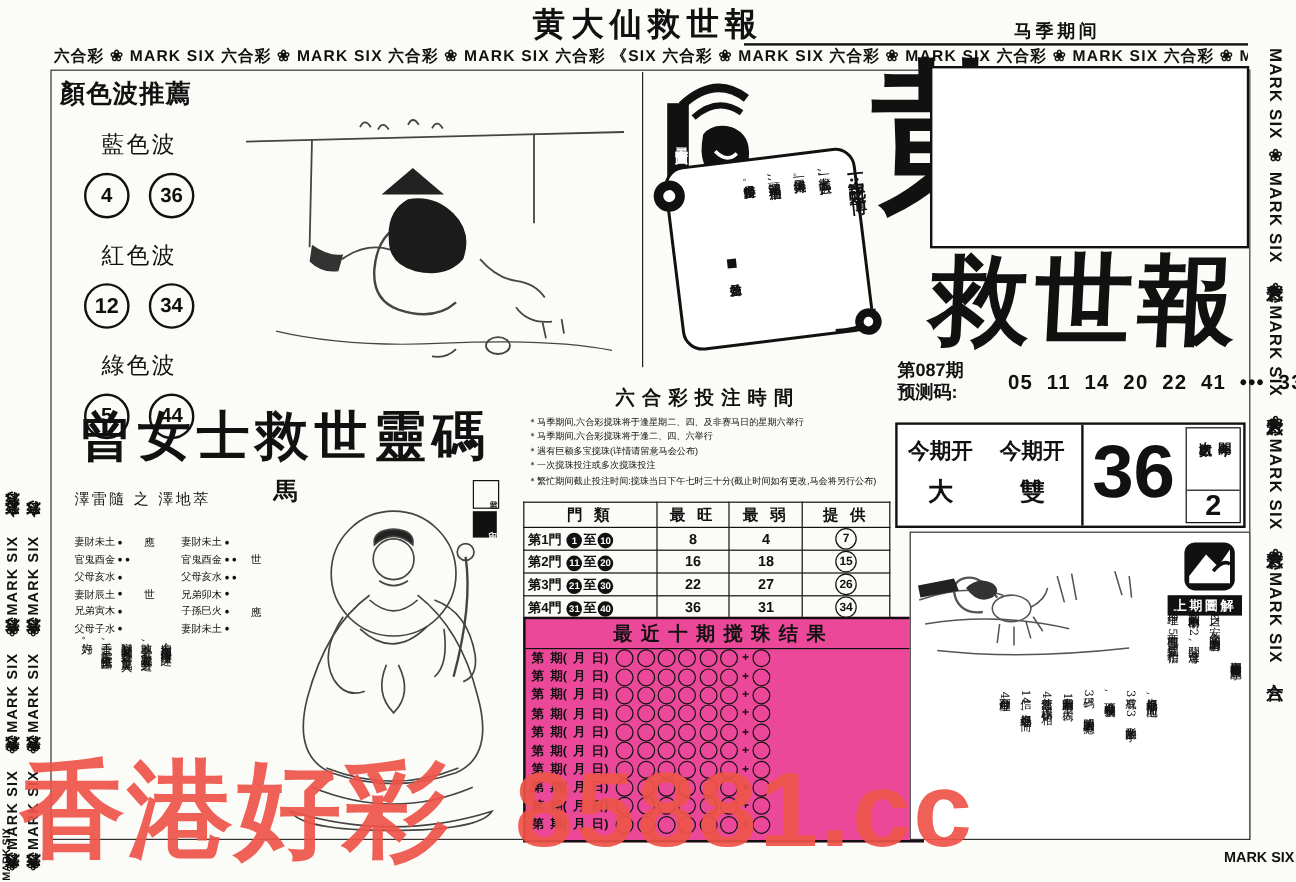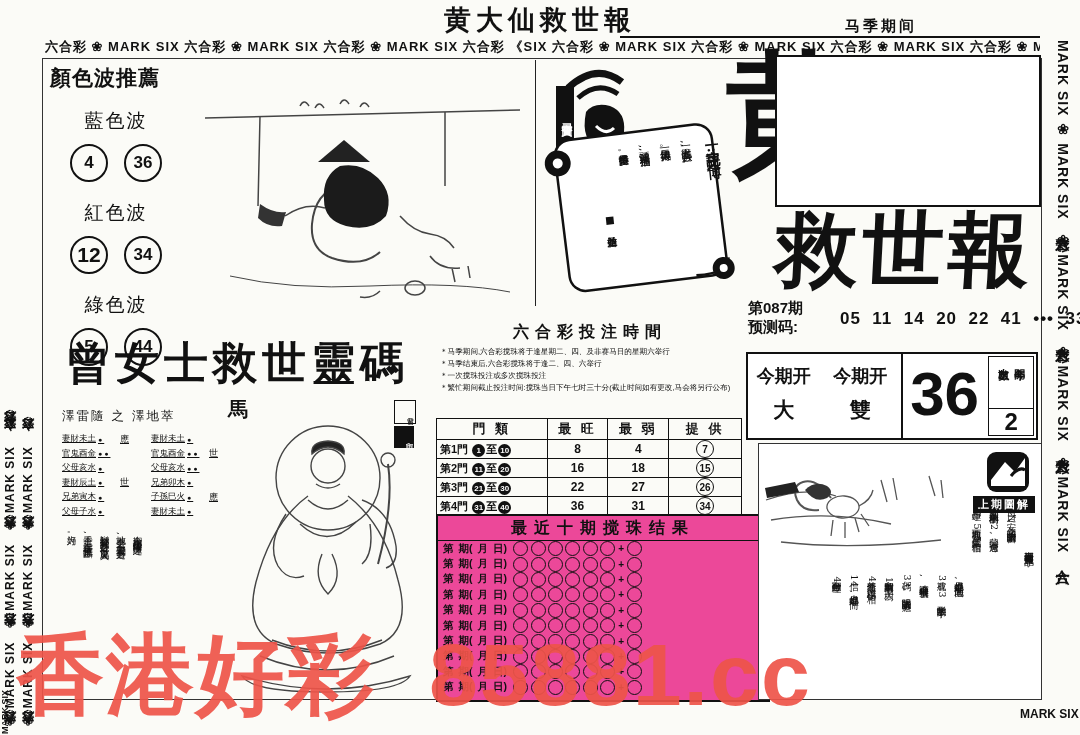--- a/index.html
+++ b/index.html
@@ -67,21 +67,21 @@
 
   <div class="abs" style="left:50px;top:64px;width:132px;">
     <div class="b" style="font-size:21px;letter-spacing:1px;font-weight:900;">顏色波推薦</div>
     <div style="text-align:center;margin-top:16px;font-size:19px;letter-spacing:2px;">藍色波</div>
     <div style="display:flex;gap:16px;justify-content:center;margin-top:10px;">
       <span class="circle b" style="width:34px;height:34px;font-size:17px;">4</span>
       <span class="circle b" style="width:34px;height:34px;font-size:17px;">36</span>
     </div>
     <div style="text-align:center;margin-top:18px;font-size:19px;letter-spacing:2px;">紅色波</div>
     <div style="display:flex;gap:16px;justify-content:center;margin-top:10px;">
-      <span class="circle b" style="width:34px;height:34px;font-size:21px;">12</span>
+      <span class="circle b" style="width:34px;height:34px;font-size:18px;">12</span>
       <span class="circle b" style="width:34px;height:34px;font-size:17px;">34</span>
     </div>
     <div style="text-align:center;margin-top:18px;font-size:19px;letter-spacing:2px;">綠色波</div>
     <div style="display:flex;gap:16px;justify-content:center;margin-top:10px;">
       <span class="circle b" style="width:34px;height:34px;font-size:17px;">5</span>
       <span class="circle b" style="width:34px;height:34px;font-size:17px;">44</span>
     </div>
   </div>
 
   <svg class="abs" style="left:190px;top:66px;" width="345" height="244" viewBox="0 0 345 244">
@@ -162,21 +162,22 @@
         <span class="vtext b" style="font-size:11px;">今年開</span>
       </div>
       <div style="border-top:1.6px solid #111;text-align:center;font-size:24px;font-weight:900;height:26px;line-height:26px;">2</div>
     </div>
   </div>
 
   <div class="abs" style="left:440px;top:322px;width:300px;">
     <div class="b" style="text-align:center;font-size:16px;letter-spacing:6px;">六合彩投注時間</div>
     <div style="font-size:7.6px;line-height:1.6;margin-top:3px;">
       <div>＊马季期间,六合彩搅珠将于逢星期二、四、及非赛马日的星期六举行</div>
-      <div>＊马季结束后,六合彩搅珠将于逢二、四、六举行</div>
+      <div>＊马季期间,六合彩搅珠将于逢二、四、六举行</div>
+      <div>＊遇有巨额多宝搅珠(详情请留意马会公布)</div>
       <div>＊一次搅珠投注或多次搅珠投注</div>
       <div>＊繁忙期间截止投注时间:搅珠当日下午七时三十分(截止时间如有更改,马会将另行公布)</div>
     </div>
   </div>
 
   <table class="gates abs" style="left:436px;top:418px;">
     <tbody>
         <tr>
       <th style="width:110px;">門 類</th>
       <th style="width:60px;">最 旺</th>
@@ -387,21 +388,21 @@
       <path d="M176,60 q6,40 -10,100" stroke-width="2"></path>
       <circle cx="176" cy="56" r="7"></circle>
       <path d="M60,236 q56,22 110,0 M48,252 q68,28 134,0"></path>
       <path d="M30,272 q86,26 168,0 q-10,16 -84,16 q-74,0 -84,-16 Z"></path>
       <path d="M110,150 q-10,24 6,40 q16,-16 4,-40"></path>
     </g>
   </svg>
 
   <div class="abs" style="left:62px;top:408px;width:190px;">
     <div class="serif" style="font-size:12.5px;letter-spacing:2px;">澤雷隨  之  澤地萃</div>
-    <div style="display:flex;gap:22px;margin-top:7px;text-decoration:underline;">
+    <div style="display:flex;gap:22px;margin-top:20px;">
       <div class="hexcol">
         <div class="hrow">
             <span class="hname">妻財未土</span>
             <span class="hdots">●</span>
             <span class="hmark">應</span>
           </div>
         <div class="hrow">
             <span class="hname">官鬼酉金</span>
             <span class="hdots">●●</span>
             <span class="hmark"></span>

